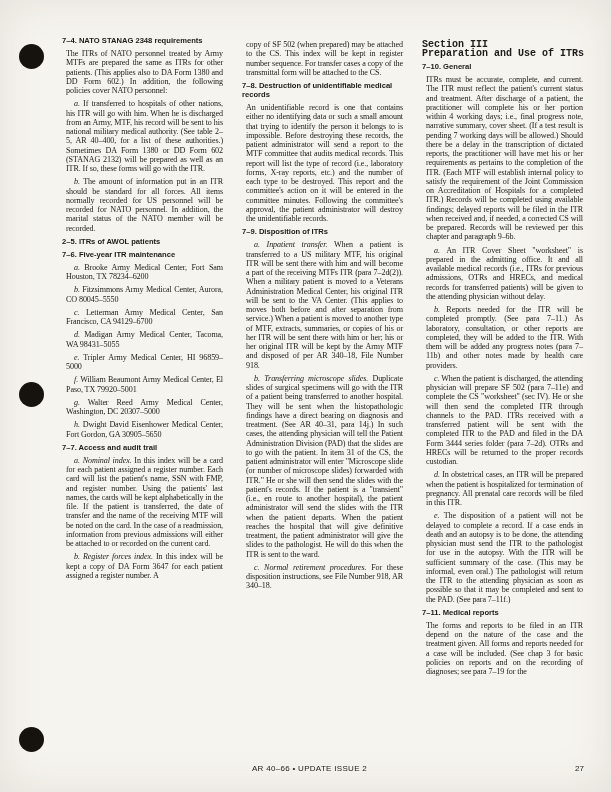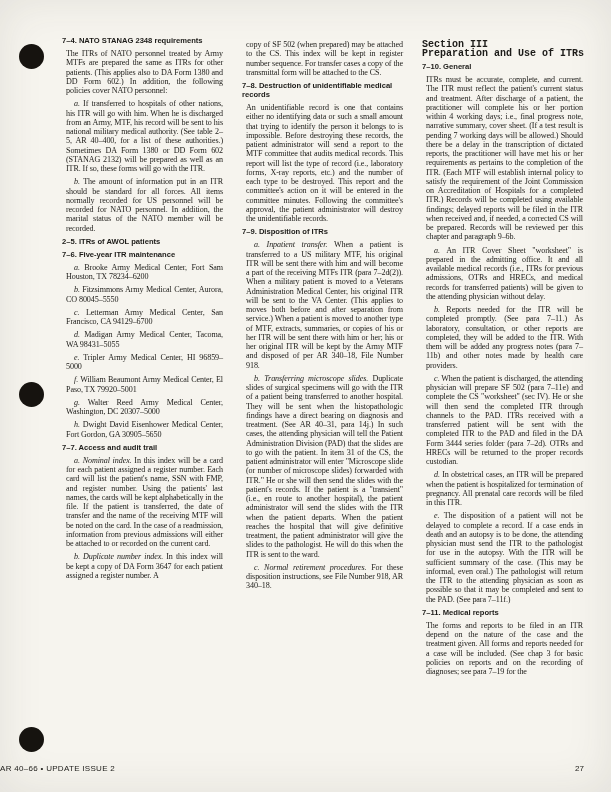--- a/index.html
+++ b/index.html
@@ -44,21 +44,21 @@
     margin:4px 0 3px 0;text-align:left;letter-spacing:0;
   }
   .para{margin:4px;}
   .para.indent{text-indent:8px;}
   .para i{font-style:italic;}
   .footer{
     position:absolute;left:0;right:0;bottom:17px;height:11px;
     font-family:"Liberation Sans", sans-serif;
     font-size:8px;color:#1c1b18;
   }
-  .footer-center{position:absolute;left:0;right:0;text-align:left;letter-spacing:0.3px;}
+  .footer-center{position:absolute;left:8px;right:0;text-align:center;letter-spacing:0.3px;}
   .footer-page{position:absolute;right:27px;top:0;}
 </style>
 </head>
 <body>
 
 <div class="page">
   <div class="hole h1"></div>
   <div class="hole h2"></div>
   <div class="hole h3"></div>
 
@@ -73,21 +73,21 @@
         <p class="para indent"><i>a.</i> Brooke Army Medical Center, Fort Sam Houston, TX 78234–6200</p>
         <p class="para indent"><i>b.</i> Fitzsimmons Army Medical Center, Aurora, CO 80045–5550</p>
         <p class="para indent"><i>c.</i> Letterman Army Medical Center, San Francisco, CA 94129–6700</p>
         <p class="para indent"><i>d.</i> Madigan Army Medical Center, Tacoma, WA 98431–5055</p>
         <p class="para indent"><i>e.</i> Tripler Army Medical Center, HI 96859–5000</p>
         <p class="para indent"><i>f.</i> William Beaumont Army Medical Center, El Paso, TX 79920–5001</p>
         <p class="para indent"><i>g.</i> Walter Reed Army Medical Center, Washington, DC 20307–5000</p>
         <p class="para indent"><i>h.</i> Dwight David Eisenhower Medical Center, Fort Gordon, GA 30905–5650</p>
         <div class="heading">7–7. Access and audit trail</div>
         <p class="para indent"><i>a. Nominal index.</i> In this index will be a card for each patient assigned a register number. Each card will list the patient's name, SSN with FMP, and register number. Using the patients' last names, the cards will be kept alphabetically in the file. If the patient is transferred, the date of transfer and the name of the receiving MTF will be noted on the card. In the case of a readmission, information from previous admissions will either be attached to or recorded on the current card.</p>
-        <p class="para indent"><i>b. Duplicate number index.</i> In this index will be kept a copy of DA Form 3647 for each patient assigned a register number. A</p>
+        <p class="para indent"><i>b. Register forces index.</i> In this index will be kept a copy of DA Form 3647 for each patient assigned a register number. A</p>
       </div>
     <div class="col">
         <p class="para">copy of SF 502 (when prepared) may be attached to the CS. This index will be kept in register number sequence. For transfer cases a copy of the transmittal form will be attached to the CS.</p>
         <div class="heading">7–8. Destruction of unidentifiable medical records</div>
         <p class="para">An unidentifiable record is one that contains either no identifying data or such a small amount that trying to identify the person it belongs to is impossible. Before destroying these records, the patient administrator will send a report to the MTF committee that audits medical records. This report will list the type of record (i.e., laboratory forms, X-ray reports, etc.) and the number of each type to be destroyed. This report and the committee's action on it will be entered in the committee minutes. Following the committee's approval, the patient administrator will destroy the unidentifiable records.</p>
         <div class="heading">7–9. Disposition of ITRs</div>
         <p class="para indent"><i>a. Inpatient transfer.</i> When a patient is transferred to a US military MTF, his original ITR will be sent there with him and will become a part of the receiving MTFs ITR (para 7–2d(2)). When a military patient is moved to a Veterans Administration Medical Center, his original ITR will be sent to the VA Center. (This applies to moves both before and after separation from service.) When a patient is moved to another type of MTF, extracts, summaries, or copies of his or her ITR will be sent there with him or her; his or her original ITR will be kept by the Army MTF and disposed of per AR 340–18, File Number 918.</p>
         <p class="para indent"><i>b. Transferring microscope slides.</i> Duplicate slides of surgical specimens will go with the ITR of a patient being transferred to another hospital. They will be sent when the histopathologic findings have a direct bearing on diagnosis and treatment. (See AR 40–31, para 14j.) In such cases, the attending physician will tell the Patient Administration Division (PAD) that the slides are to go with the patient. In item 31 of the CS, the patient administrator will enter "Microscope slide (or number of microscope slides) forwarded with ITR." He or she will then send the slides with the patient's records. If the patient is a "transient" (i.e., en route to another hospital), the patient administrator will send the slides with the ITR when the patient departs. When the patient reaches the hospital that will give definitive treatment, the patient administrator will give the slides to the pathologist. He will do this when the ITR is sent to the ward.</p>
         <p class="para indent"><i>c. Normal retirement procedures.</i> For these disposition instructions, see File Number 918, AR 340–18.</p>
       </div>

